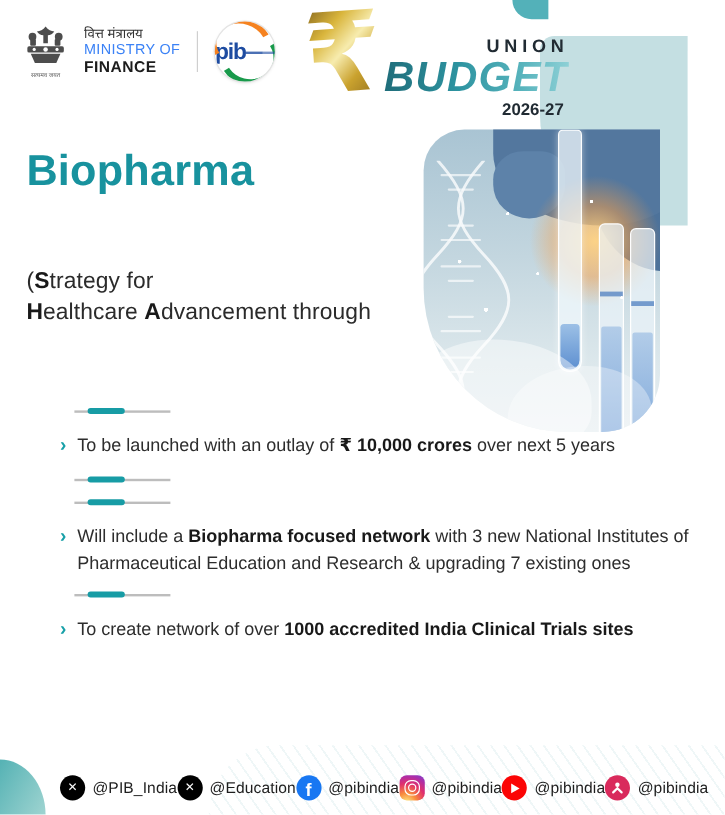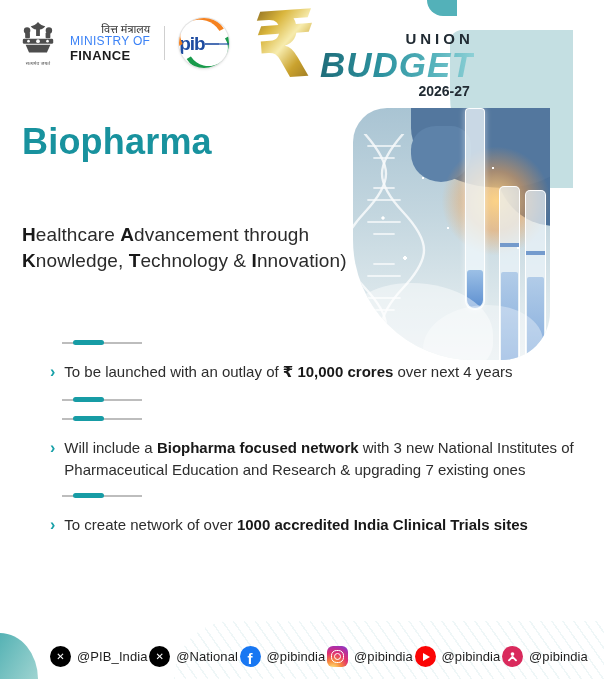--- a/index.html
+++ b/index.html
@@ -16,21 +16,21 @@
   .footer-pattern{position:absolute;right:0;bottom:0;width:430px;height:58px;opacity:.28;
       background:repeating-linear-gradient(55deg,rgba(140,195,200,.5) 0 1.5px,transparent 1.5px 9px);
       border-top-left-radius:70px;z-index:0;}
 
   
   .hdr{position:absolute;left:18px;top:18px;display:flex;align-items:center;gap:10px;z-index:4;}
   .emblem{width:40px;text-align:center;}
   .emblem svg{display:block;margin:0 auto;}
   .motto{font-size:5px;color:#555;line-height:5px;white-space:nowrap;overflow:hidden;}
   .mof{line-height:1.12;padding-left:2px;}
-  .mof-hi{font-size:11px;color:#333;text-align:right;}
+  .mof-hi{font-size:11px;color:#333;}
   .mof-l1{font-size:12px;color:#3b82f6;letter-spacing:.3px;}
   .mof-l2{font-size:13px;font-weight:700;color:#1c1c1c;letter-spacing:.4px;}
   .vline{width:1px;height:34px;background:#cfcfcf;margin:0 4px;}
   .pib{position:relative;width:50px;height:50px;border-radius:50%;background:#fff;
        box-shadow:0 0 0 1px #e4e4e4, 0 1px 3px rgba(0,0,0,.15);display:flex;flex-direction:row;
        align-items:center;justify-content:center;overflow:hidden;}
   .pib .arc-o{position:absolute;inset:-3px 2px 8px -4px;border:5px solid transparent;
        border-top-color:#f58220;border-left-color:#f58220;border-radius:50%;transform:rotate(18deg);}
   .pib .arc-g{position:absolute;inset:6px -4px -3px 4px;border:5px solid transparent;
        border-bottom-color:#199a4b;border-right-color:#199a4b;border-radius:50%;transform:rotate(14deg);}
@@ -221,33 +221,33 @@
     <div class="ph-frost"></div>
     <div class="ph-frost2"></div>
     <div class="ph-sparkles"></div>
   </div>
 
   <div class="title">
     <div>Biopharma</div>
   </div>
 
   <div class="subtitle">
+    <div><span>(</span><span class="b">S</span><span>trategy for</span></div>
     <div><span class="b">H</span><span>ealthcare </span><span class="b">A</span><span>dvancement through</span></div>
-    <div><span class="b">K</span><span>nowledge, </span><span class="b">T</span><span>echnology &amp; </span><span class="b">I</span><span>nnovation)</span></div>
   </div>
 
   <div class="bullets">
     <div class="bdiv">
         <span class="line"></span>
         <span class="pill"></span>
       </div>
 
     <div class="bullet">
       <span class="chev"></span>
-      <p class="btext"><span>To be launched with an outlay of </span><span class="b">₹ 10,000 crores</span><span> over next 4 years</span></p>
+      <p class="btext"><span>To be launched with an outlay of </span><span class="b">₹ 10,000 crores</span><span> over next 5 years</span></p>
     </div>
     <div class="bdiv">
         <span class="line"></span>
         <span class="pill"></span>
       </div>
 
     <div class="bdiv">
         <span class="line"></span>
         <span class="pill"></span>
       </div>
@@ -267,21 +267,21 @@
     </div>
   </div>
 
   <div class="footer">
     <div class="soc">
       <span class="sic i-x"></span>
       <span class="shandle">@PIB_India</span>
     </div>
     <div class="soc">
       <span class="sic i-x"></span>
-      <span class="shandle">@National</span>
+      <span class="shandle">@Education</span>
     </div>
     <div class="soc">
       <span class="sic i-fb"></span>
       <span class="shandle">@pibindia</span>
     </div>
     <div class="soc">
       <span class="sic i-ig"></span>
       <span class="shandle">@pibindia</span>
     </div>
     <div class="soc">

